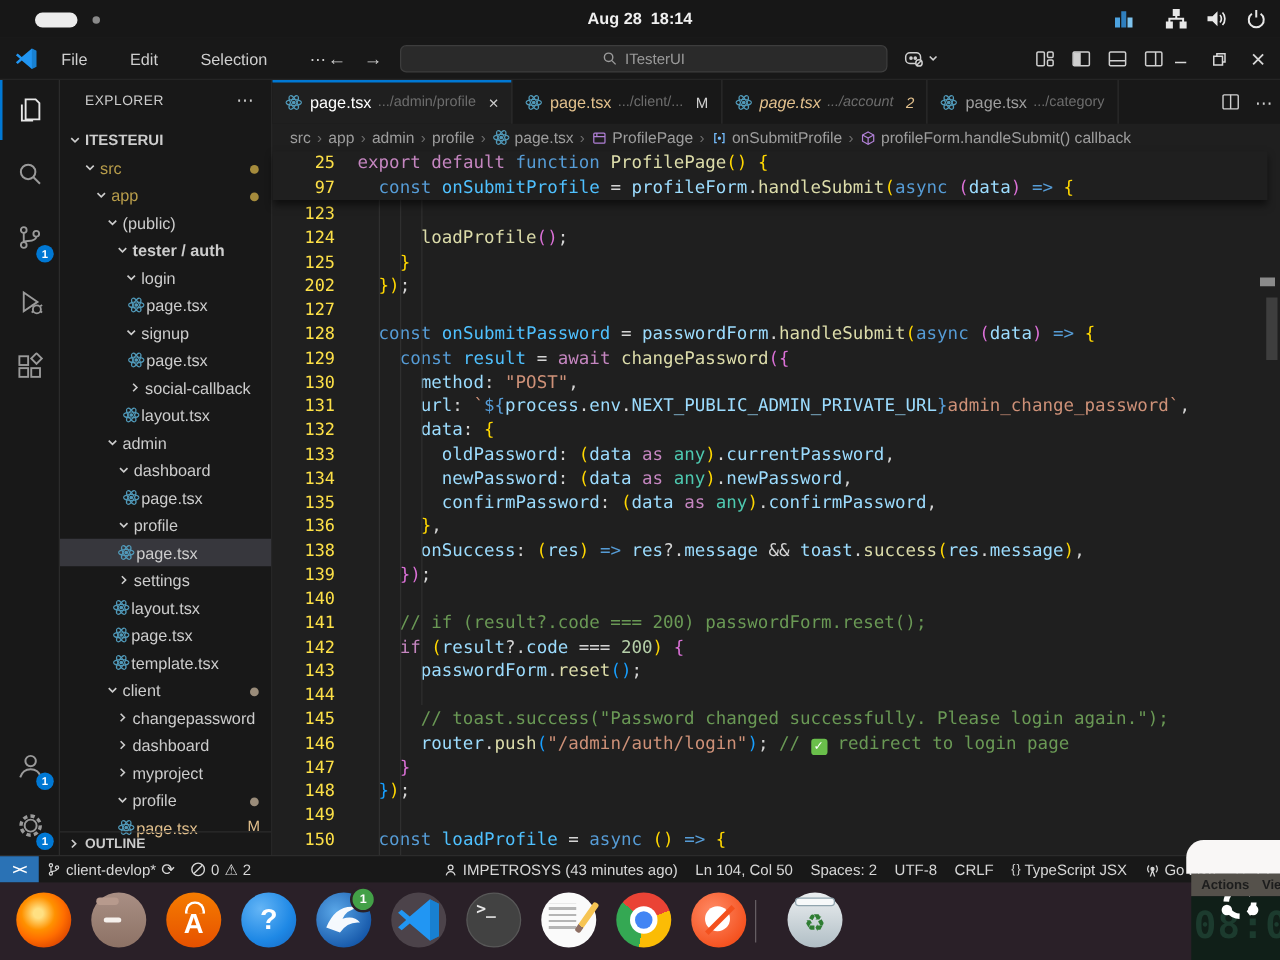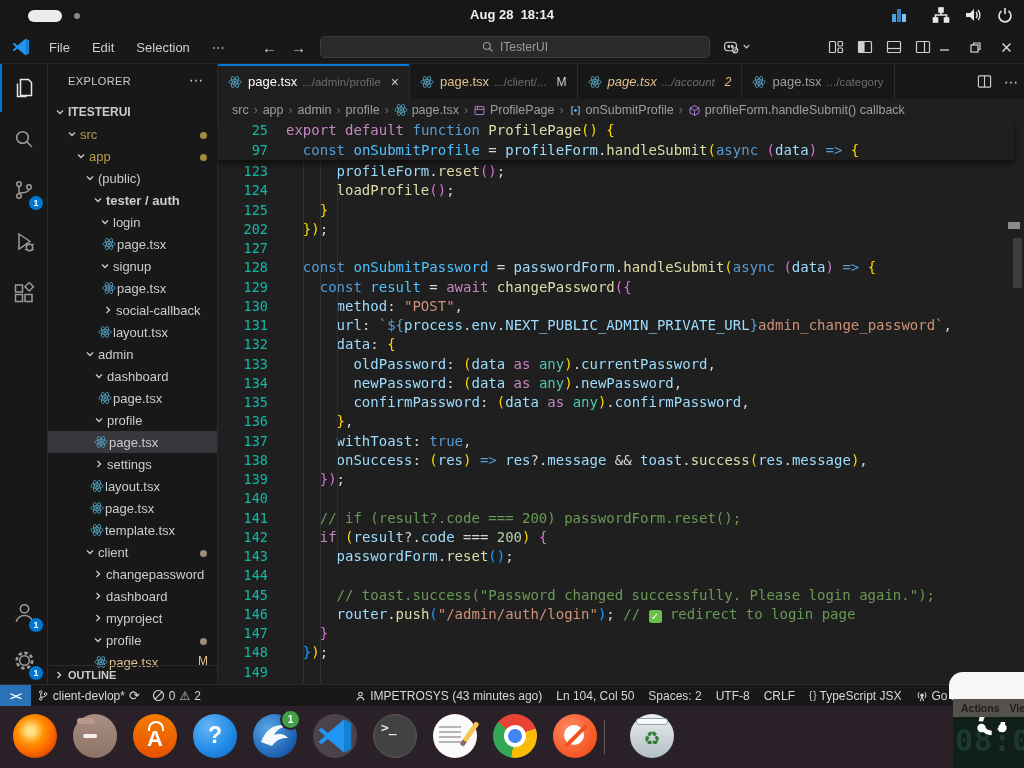--- a/index.html
+++ b/index.html
@@ -8,21 +8,21 @@
   
   #sysbar{position:absolute;left:0;top:0;width:1024px;height:30px;background:#171717;color:#f0f0f0;}
   #ws-pill{position:absolute;left:28px;top:10px;width:34px;height:12px;border-radius:6px;background:#ececec;}
   #ws-dot{position:absolute;left:74px;top:13px;width:6px;height:6px;border-radius:50%;background:#8a8a8a;}
   #clock{position:absolute;left:0;right:0;top:0;height:30px;line-height:30px;text-align:center;
     font-size:13px;font-weight:bold;white-space:pre;}
   .sys-ic{position:absolute;top:6px;width:18px;height:18px;}
   
   #titlebar{position:absolute;left:0;top:30px;width:1024px;height:34px;background:#181818;border-bottom:1px solid #252525;box-sizing:border-box;}
   #vslogo{position:absolute;left:12px;top:8px;width:18px;height:18px;}
-  #menu-row{position:absolute;left:40px;top:0;height:34px;display:flex;align-items:center;gap:4px;}
+  #menu-row{position:absolute;left:40px;top:0;height:34px;display:flex;align-items:center;gap:16px;}
   .menu-item{color:#cfcfcf;font-size:13px;padding:3px 9px;border-radius:5px;}
   #nav-arrows{position:absolute;left:262px;top:0;height:34px;display:flex;align-items:center;gap:14px;color:#cfcfcf;font-size:15px;}
   #searchbox{position:absolute;left:320px;top:6px;width:388px;height:20px;background:#2a2a2a;border:1px solid #3d3d3d;
     border-radius:5px;display:flex;align-items:center;justify-content:center;gap:6px;color:#9b9b9b;font-size:12px;}
   #copilot{position:absolute;left:722px;top:8px;display:flex;align-items:center;gap:3px;}
   #layout-icons{position:absolute;left:828px;top:0;height:34px;display:flex;align-items:center;gap:13px;}
   #win-controls{position:absolute;left:930px;top:0;height:34px;display:flex;align-items:center;gap:18px;padding-left:8px;}
   
   #main{position:absolute;left:0;top:64px;width:1024px;height:620px;}
   #activitybar{position:absolute;left:0;top:0;width:48px;height:620px;background:#181818;border-right:1px solid #2b2b2b;box-sizing:border-box;}
@@ -64,21 +64,21 @@
   #tab-actions{position:absolute;right:6px;top:0;height:35px;display:flex;align-items:center;gap:12px;color:#cfcfcf;}
   #breadcrumb{position:absolute;left:0;top:35px;width:806px;height:22px;display:flex;align-items:center;gap:5px;
     padding-left:14px;box-sizing:border-box;font-size:12.5px;color:#9d9d9d;white-space:nowrap;}
   .bc-sep{color:#6d6d6d;font-size:12px;}
   .bc-item{display:flex;align-items:center;gap:4px;}
   
   #sticky{position:absolute;left:0;top:57px;width:796px;background:#1f1f1f;z-index:3;box-shadow:0 4px 6px rgba(0,0,0,.55);}
   #code{position:absolute;left:0;top:96px;width:796px;height:524px;overflow:hidden;padding-top:2px;}
   .cl{height:19.25px;line-height:19.25px;display:flex;font-family:"DejaVu Sans Mono",monospace;font-size:14px;white-space:pre;}
   #sticky .cl{height:19.5px;line-height:19.5px;}
-  .ln{width:50px;flex:0 0 50px;text-align:right;color:#14b8a6;font-size:13.5px;}
+  .ln{width:50px;flex:0 0 50px;text-align:right;color:#fde047;font-size:13.5px;}
   .ct{padding-left:18px;}
   .tk-kw{color:#C586C0}.tk-st{color:#569CD6}.tk-fn{color:#DCDCAA}.tk-vr{color:#9CDCFE}.tk-vb{color:#4FC1FF}
   .tk-ty{color:#4EC9B0}.tk-str{color:#CE9178}.tk-num{color:#B5CEA8}.tk-cm{color:#6A9955}.tk-pl{color:#d4d4d4}
   .tk-b1{color:#FFD700}.tk-b2{color:#DA70D6}.tk-b3{color:#179FFF}.tk-tpl{color:#569CD6}
   .tk-ck{display:inline-block;width:13px;height:13px;background:#6abf4b;border-radius:2.5px;color:#fff;font-size:10px;
     line-height:13px;text-align:center;vertical-align:-1px;font-family:"Liberation Sans",sans-serif;}
   .iguide{position:absolute;top:96px;bottom:0;width:1px;background:#2f2f2f;z-index:1;}
   #scrollbar-thumb{position:absolute;right:2px;top:174px;width:9px;height:50px;background:#4a4a4a;opacity:.75;}
   #ruler-marker{position:absolute;right:4px;top:158px;width:12px;height:7px;background:#8a8a8a;}
   
@@ -690,35 +690,34 @@
           </span>
         </div>
       <div class="iguide" style="left:85px"></div>
       <div class="iguide" style="left:102px"></div>
       <div class="iguide" style="left:119px;bottom:120px"></div>
       <div id="sticky">
           <div class="cl"><span class="ln">25</span><span class="ct"><span class="tk-kw">export</span><span class="tk-pl"> </span><span class="tk-kw">default</span><span class="tk-pl"> </span><span class="tk-st">function</span><span class="tk-pl"> </span><span class="tk-fn">ProfilePage</span><span class="tk-b1">()</span><span class="tk-pl"> </span><span class="tk-b1">{</span></span></div>
           <div class="cl"><span class="ln">97</span><span class="ct"><span class="tk-pl">  </span><span class="tk-st">const</span><span class="tk-pl"> </span><span class="tk-vb">onSubmitProfile</span><span class="tk-pl"> = </span><span class="tk-vr">profileForm</span><span class="tk-pl">.</span><span class="tk-fn">handleSubmit</span><span class="tk-b1">(</span><span class="tk-st">async</span><span class="tk-pl"> </span><span class="tk-b2">(</span><span class="tk-vr">data</span><span class="tk-b2">)</span><span class="tk-pl"> </span><span class="tk-st">=&gt;</span><span class="tk-pl"> </span><span class="tk-b1">{</span></span></div>
         </div>
       <div id="code">
-          <div class="cl"><span class="ln">123</span><span class="ct"><span class="tk-pl">      </span><span class="tk-vr">profileForm</span><span class="tk-pl">.</span><span class="tk-fn">reset</span><span class="tk-b2">()</span><span class="tk-pl">;</span></span></div>
+          <div class="cl"><span class="ln">123</span></div>
           <div class="cl"><span class="ln">124</span><span class="ct"><span class="tk-pl">      </span><span class="tk-fn">loadProfile</span><span class="tk-b2">()</span><span class="tk-pl">;</span></span></div>
           <div class="cl"><span class="ln">125</span><span class="ct"><span class="tk-pl">    </span><span class="tk-b1">}</span></span></div>
           <div class="cl"><span class="ln">202</span><span class="ct"><span class="tk-pl">  </span><span class="tk-b1">})</span><span class="tk-pl">;</span></span></div>
           <div class="cl"><span class="ln">127</span><span class="ct"></span></div>
           <div class="cl"><span class="ln">128</span><span class="ct"><span class="tk-pl">  </span><span class="tk-st">const</span><span class="tk-pl"> </span><span class="tk-vb">onSubmitPassword</span><span class="tk-pl"> = </span><span class="tk-vr">passwordForm</span><span class="tk-pl">.</span><span class="tk-fn">handleSubmit</span><span class="tk-b1">(</span><span class="tk-st">async</span><span class="tk-pl"> </span><span class="tk-b2">(</span><span class="tk-vr">data</span><span class="tk-b2">)</span><span class="tk-pl"> </span><span class="tk-st">=&gt;</span><span class="tk-pl"> </span><span class="tk-b1">{</span></span></div>
           <div class="cl"><span class="ln">129</span><span class="ct"><span class="tk-pl">    </span><span class="tk-st">const</span><span class="tk-pl"> </span><span class="tk-vb">result</span><span class="tk-pl"> = </span><span class="tk-kw">await</span><span class="tk-pl"> </span><span class="tk-fn">changePassword</span><span class="tk-b2">({</span></span></div>
           <div class="cl"><span class="ln">130</span><span class="ct"><span class="tk-pl">      </span><span class="tk-vr">method</span><span class="tk-pl">: </span><span class="tk-str">"POST"</span><span class="tk-pl">,</span></span></div>
           <div class="cl"><span class="ln">131</span><span class="ct"><span class="tk-pl">      </span><span class="tk-vr">url</span><span class="tk-pl">: </span><span class="tk-str">`</span><span class="tk-tpl">${</span><span class="tk-vr">process</span><span class="tk-pl">.</span><span class="tk-vr">env</span><span class="tk-pl">.</span><span class="tk-vr">NEXT_PUBLIC_ADMIN_PRIVATE_URL</span><span class="tk-tpl">}</span><span class="tk-str">admin_change_password`</span><span class="tk-pl">,</span></span></div>
           <div class="cl"><span class="ln">132</span><span class="ct"><span class="tk-pl">      </span><span class="tk-vr">data</span><span class="tk-pl">: </span><span class="tk-b1">{</span></span></div>
           <div class="cl"><span class="ln">133</span><span class="ct"><span class="tk-pl">        </span><span class="tk-vr">oldPassword</span><span class="tk-pl">: </span><span class="tk-b1">(</span><span class="tk-vr">data</span><span class="tk-pl"> </span><span class="tk-kw">as</span><span class="tk-pl"> </span><span class="tk-ty">any</span><span class="tk-b1">)</span><span class="tk-pl">.</span><span class="tk-vr">currentPassword</span><span class="tk-pl">,</span></span></div>
           <div class="cl"><span class="ln">134</span><span class="ct"><span class="tk-pl">        </span><span class="tk-vr">newPassword</span><span class="tk-pl">: </span><span class="tk-b1">(</span><span class="tk-vr">data</span><span class="tk-pl"> </span><span class="tk-kw">as</span><span class="tk-pl"> </span><span class="tk-ty">any</span><span class="tk-b1">)</span><span class="tk-pl">.</span><span class="tk-vr">newPassword</span><span class="tk-pl">,</span></span></div>
           <div class="cl"><span class="ln">135</span><span class="ct"><span class="tk-pl">        </span><span class="tk-vr">confirmPassword</span><span class="tk-pl">: </span><span class="tk-b1">(</span><span class="tk-vr">data</span><span class="tk-pl"> </span><span class="tk-kw">as</span><span class="tk-pl"> </span><span class="tk-ty">any</span><span class="tk-b1">)</span><span class="tk-pl">.</span><span class="tk-vr">confirmPassword</span><span class="tk-pl">,</span></span></div>
           <div class="cl"><span class="ln">136</span><span class="ct"><span class="tk-pl">      </span><span class="tk-b1">}</span><span class="tk-pl">,</span></span></div>
-          <div class="cl"><span class="ln">137</span><span class="ct"><span class="tk-pl">      </span><span class="tk-vr">withToast</span><span class="tk-pl">: </span><span class="tk-st">true</span><span class="tk-pl">,</span></span></div>
           <div class="cl"><span class="ln">138</span><span class="ct"><span class="tk-pl">      </span><span class="tk-vr">onSuccess</span><span class="tk-pl">: </span><span class="tk-b1">(</span><span class="tk-vr">res</span><span class="tk-b1">)</span><span class="tk-pl"> </span><span class="tk-st">=&gt;</span><span class="tk-pl"> </span><span class="tk-vr">res</span><span class="tk-pl">?.</span><span class="tk-vr">message</span><span class="tk-pl"> &amp;&amp; </span><span class="tk-vr">toast</span><span class="tk-pl">.</span><span class="tk-fn">success</span><span class="tk-b1">(</span><span class="tk-vr">res</span><span class="tk-pl">.</span><span class="tk-vr">message</span><span class="tk-b1">)</span><span class="tk-pl">,</span></span></div>
           <div class="cl"><span class="ln">139</span><span class="ct"><span class="tk-pl">    </span><span class="tk-b2">})</span><span class="tk-pl">;</span></span></div>
           <div class="cl"><span class="ln">140</span><span class="ct"></span></div>
           <div class="cl"><span class="ln">141</span><span class="ct"><span class="tk-pl">    </span><span class="tk-cm">// if (result?.code === 200) passwordForm.reset();</span></span></div>
           <div class="cl"><span class="ln">142</span><span class="ct"><span class="tk-pl">    </span><span class="tk-kw">if</span><span class="tk-pl"> </span><span class="tk-b1">(</span><span class="tk-vr">result</span><span class="tk-pl">?.</span><span class="tk-vr">code</span><span class="tk-pl"> === </span><span class="tk-num">200</span><span class="tk-b1">)</span><span class="tk-pl"> </span><span class="tk-b2">{</span></span></div>
           <div class="cl"><span class="ln">143</span><span class="ct"><span class="tk-pl">      </span><span class="tk-vr">passwordForm</span><span class="tk-pl">.</span><span class="tk-fn">reset</span><span class="tk-b3">()</span><span class="tk-pl">;</span></span></div>
           <div class="cl"><span class="ln">144</span></div>
           <div class="cl"><span class="ln">145</span><span class="ct"><span class="tk-pl">      </span><span class="tk-cm">// toast.success("Password changed successfully. Please login again.");</span></span></div>
           <div class="cl"><span class="ln">146</span><span class="ct"><span class="tk-pl">      </span><span class="tk-vr">router</span><span class="tk-pl">.</span><span class="tk-fn">push</span><span class="tk-b3">(</span><span class="tk-str">"/admin/auth/login"</span><span class="tk-b3">)</span><span class="tk-pl">;</span><span class="tk-cm"> // </span><span class="tk-ck">✓</span><span class="tk-cm"> redirect to login page</span></span></div>
           <div class="cl"><span class="ln">147</span><span class="ct"><span class="tk-pl">    </span><span class="tk-b2">}</span></span></div>

